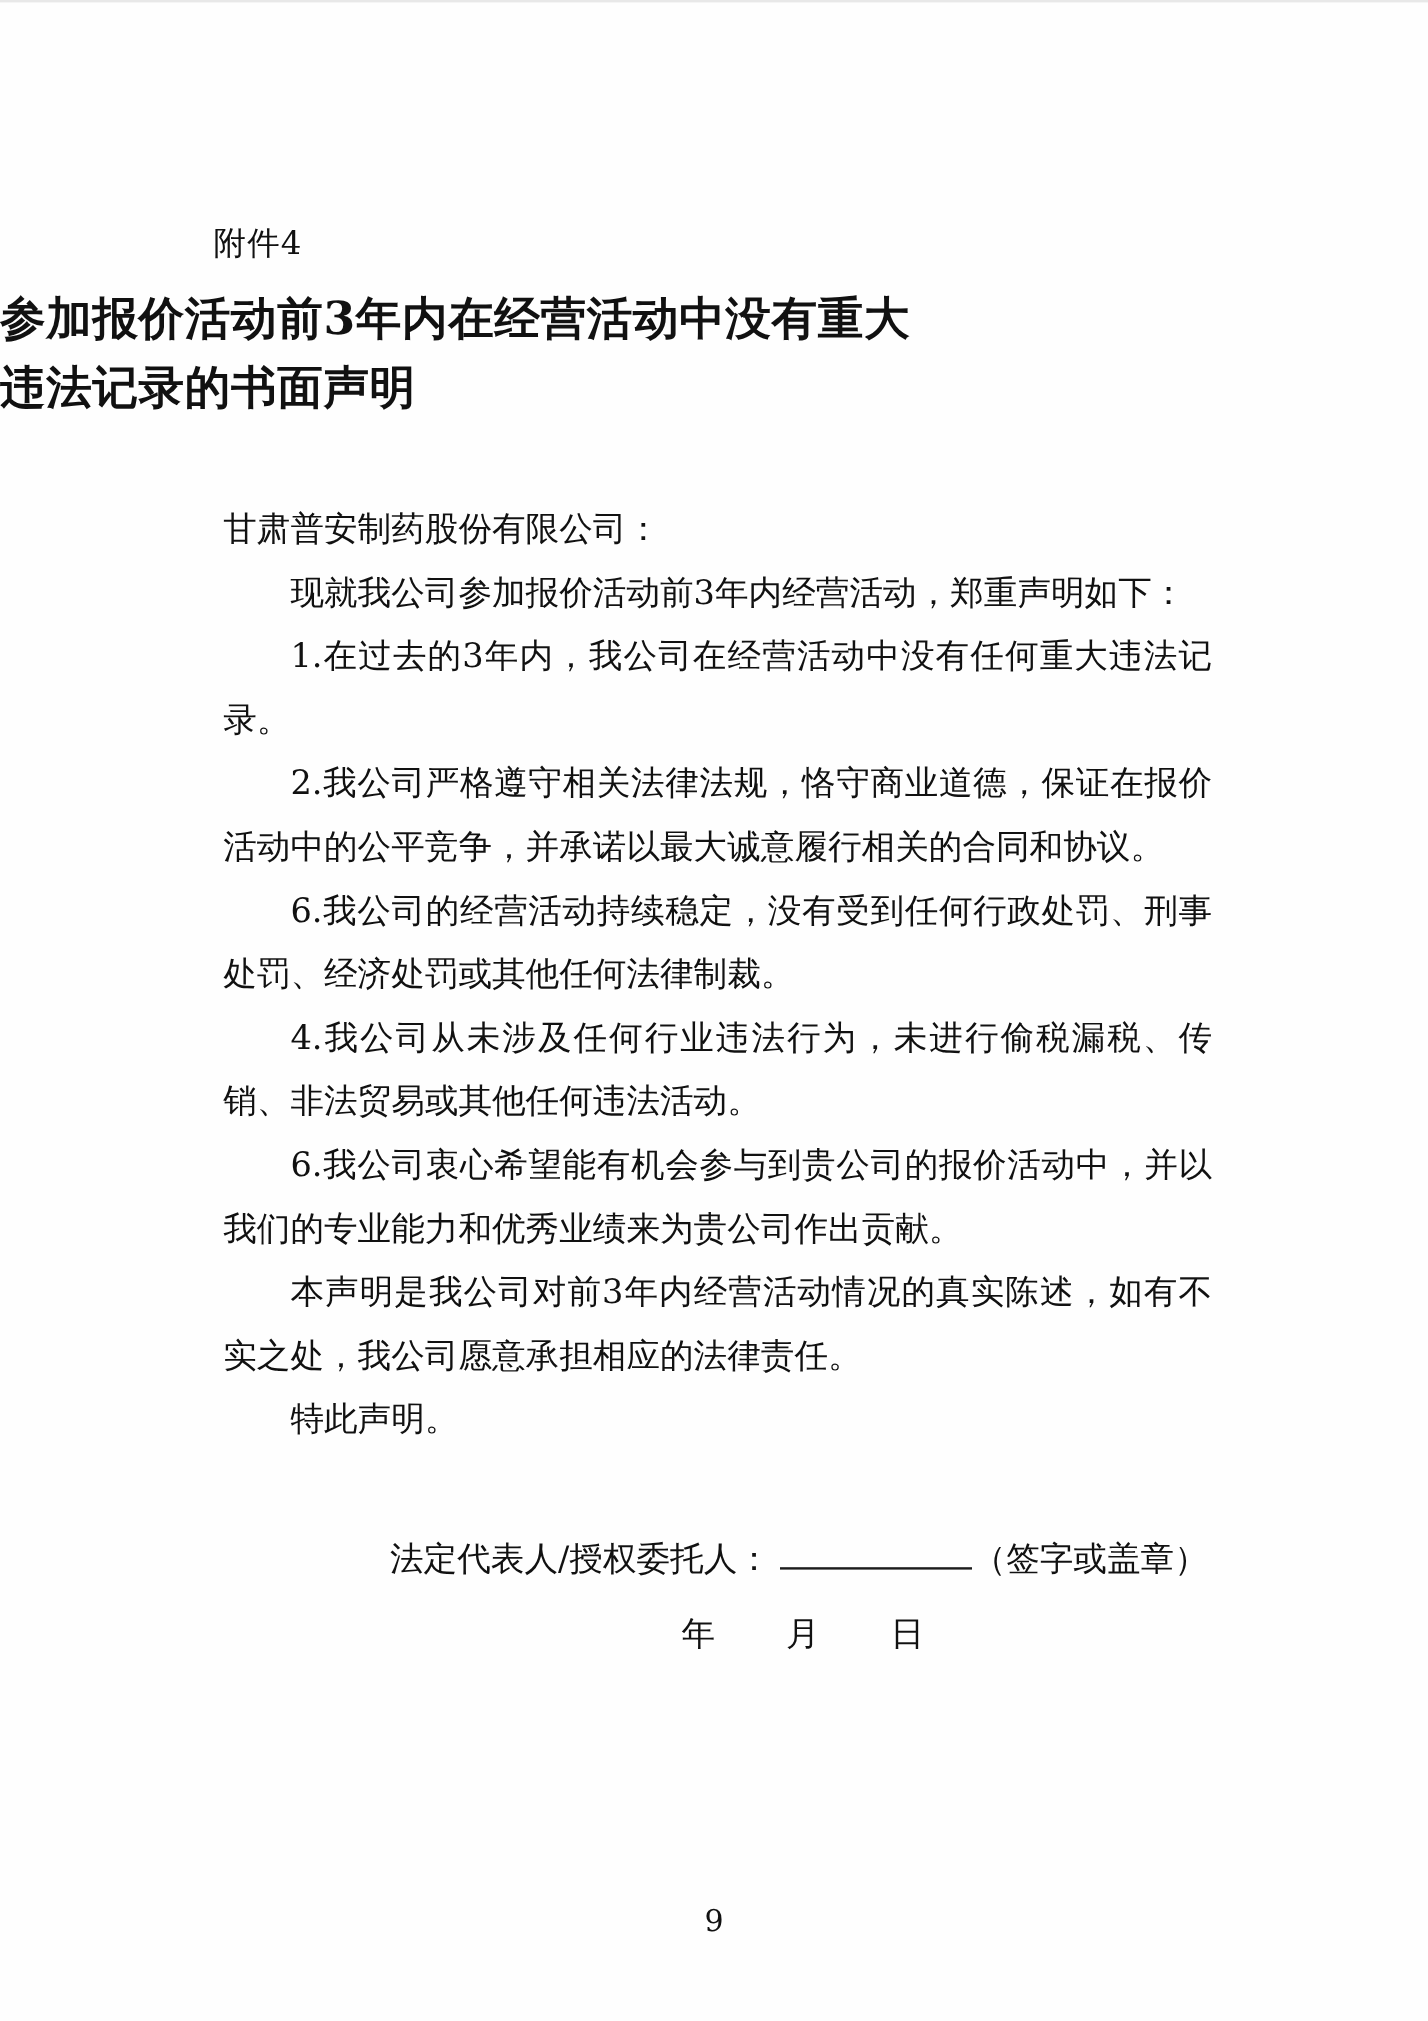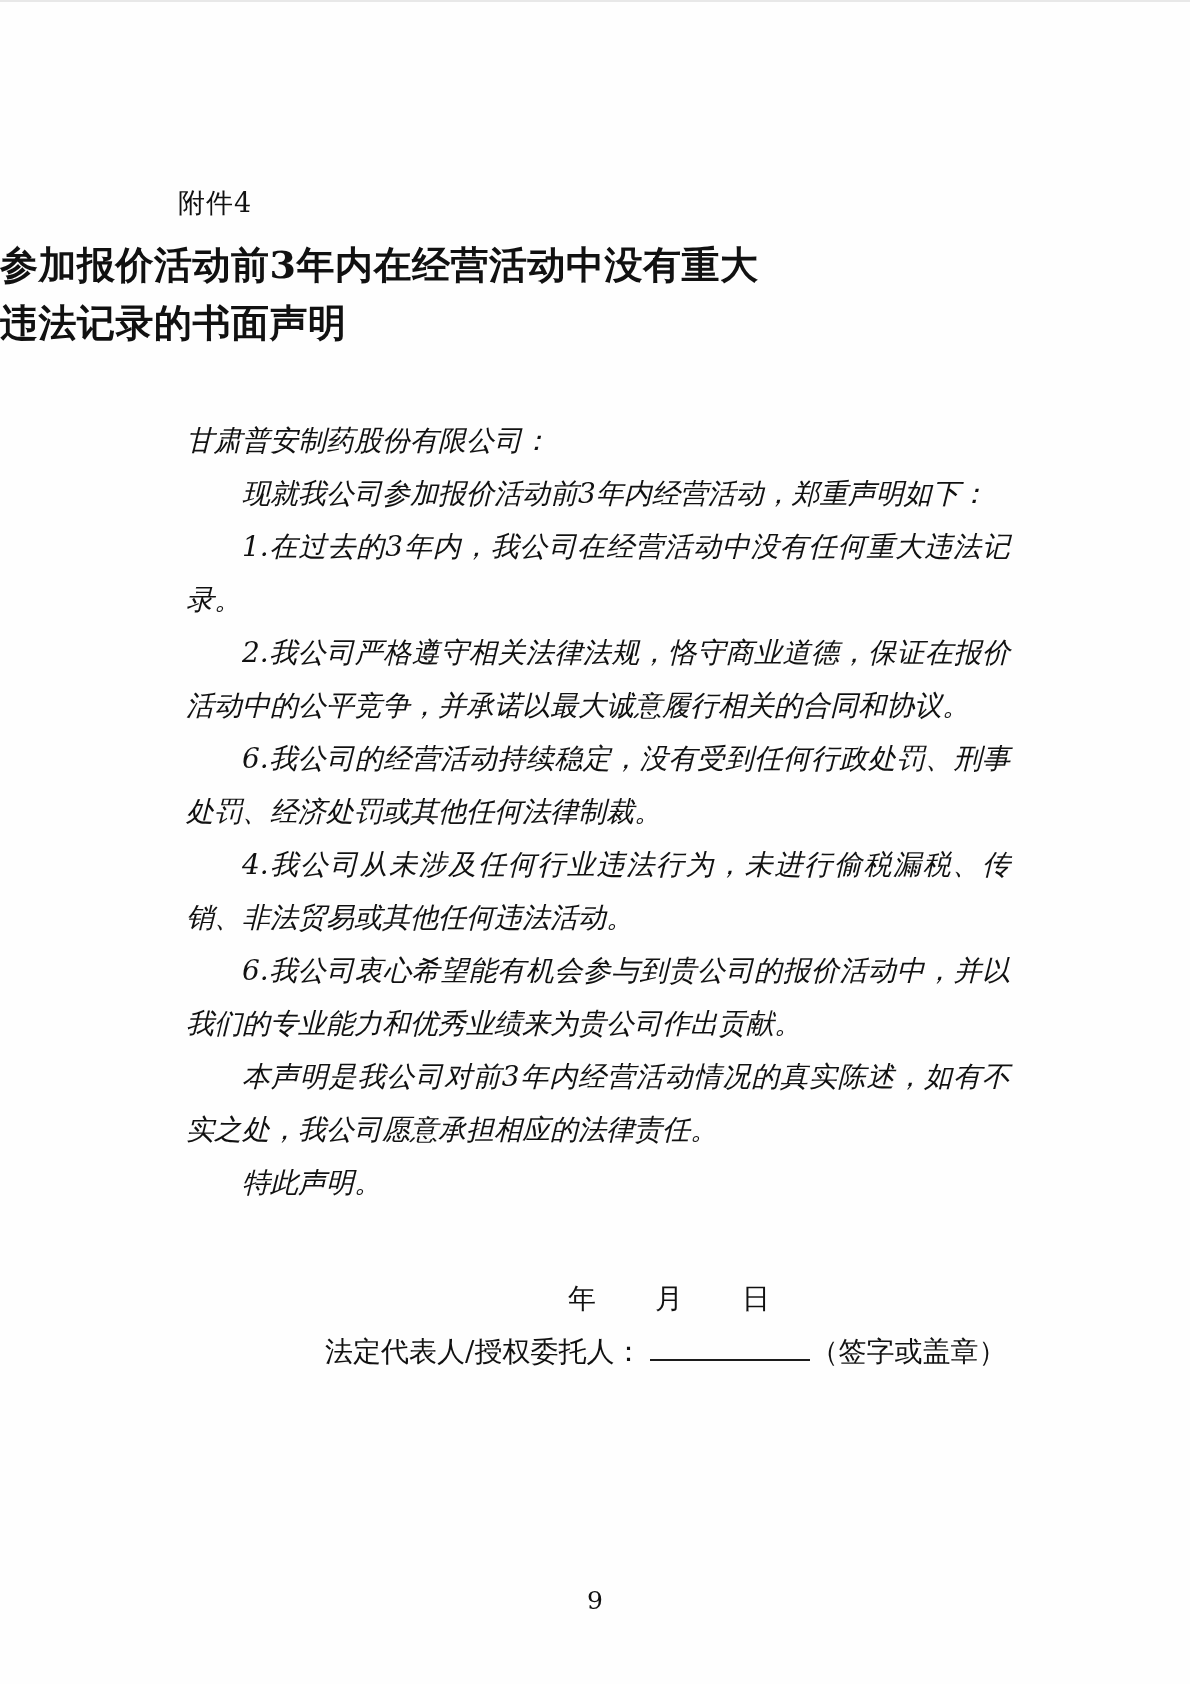--- a/index.html
+++ b/index.html
@@ -40,21 +40,20 @@
     position: absolute;
     left: 186px;
     top: 412px;
     width: 824px;
     font-size: 28px;
     line-height: 53px;
     text-align: justify;
   }
   .doc-body p {
     margin: 0;
-    font-style: italic;
   }
   .doc-body p.indent {
     text-indent: 2em;
   }
   .signature-block {
     position: absolute;
     left: 0;
     top: 1270px;
     width: 1190px;
     font-size: 28px;
@@ -108,25 +107,25 @@
     <p class="indent">6.我公司的经营活动持续稳定，没有受到任何行政处罚、刑事处罚、经济处罚或其他任何法律制裁。</p>
     <p class="indent">4.我公司从未涉及任何行业违法行为，未进行偷税漏税、传销、非法贸易或其他任何违法活动。</p>
     <p class="indent">6.我公司衷心希望能有机会参与到贵公司的报价活动中，并以我们的专业能力和优秀业绩来为贵公司作出贡献。</p>
     <p class="indent">本声明是我公司对前3年内经营活动情况的真实陈述，如有不实之处，我公司愿意承担相应的法律责任。</p>
     <p class="indent">特此声明。</p>
   </div>
 
   <div class="signature-block">
 
 
+    <div class="sig-row sig-row-rep">
+      <span>法定代表人/授权委托人：</span><span class="sig-line sig-line-rep"></span><span>（签字或盖章）</span>
+    </div>
+
     <div class="sig-row sig-row-date">
       <span>年</span><span class="date-sep"></span><span>月</span><span class="date-sep"></span><span>日</span>
-    </div>
-
-    <div class="sig-row sig-row-rep">
-      <span>法定代表人/授权委托人：</span><span class="sig-line sig-line-rep"></span><span>（签字或盖章）</span>
     </div>
 
   </div>
 
   <div class="page-number">9</div>
 
 </div>
 
 </body></html>

